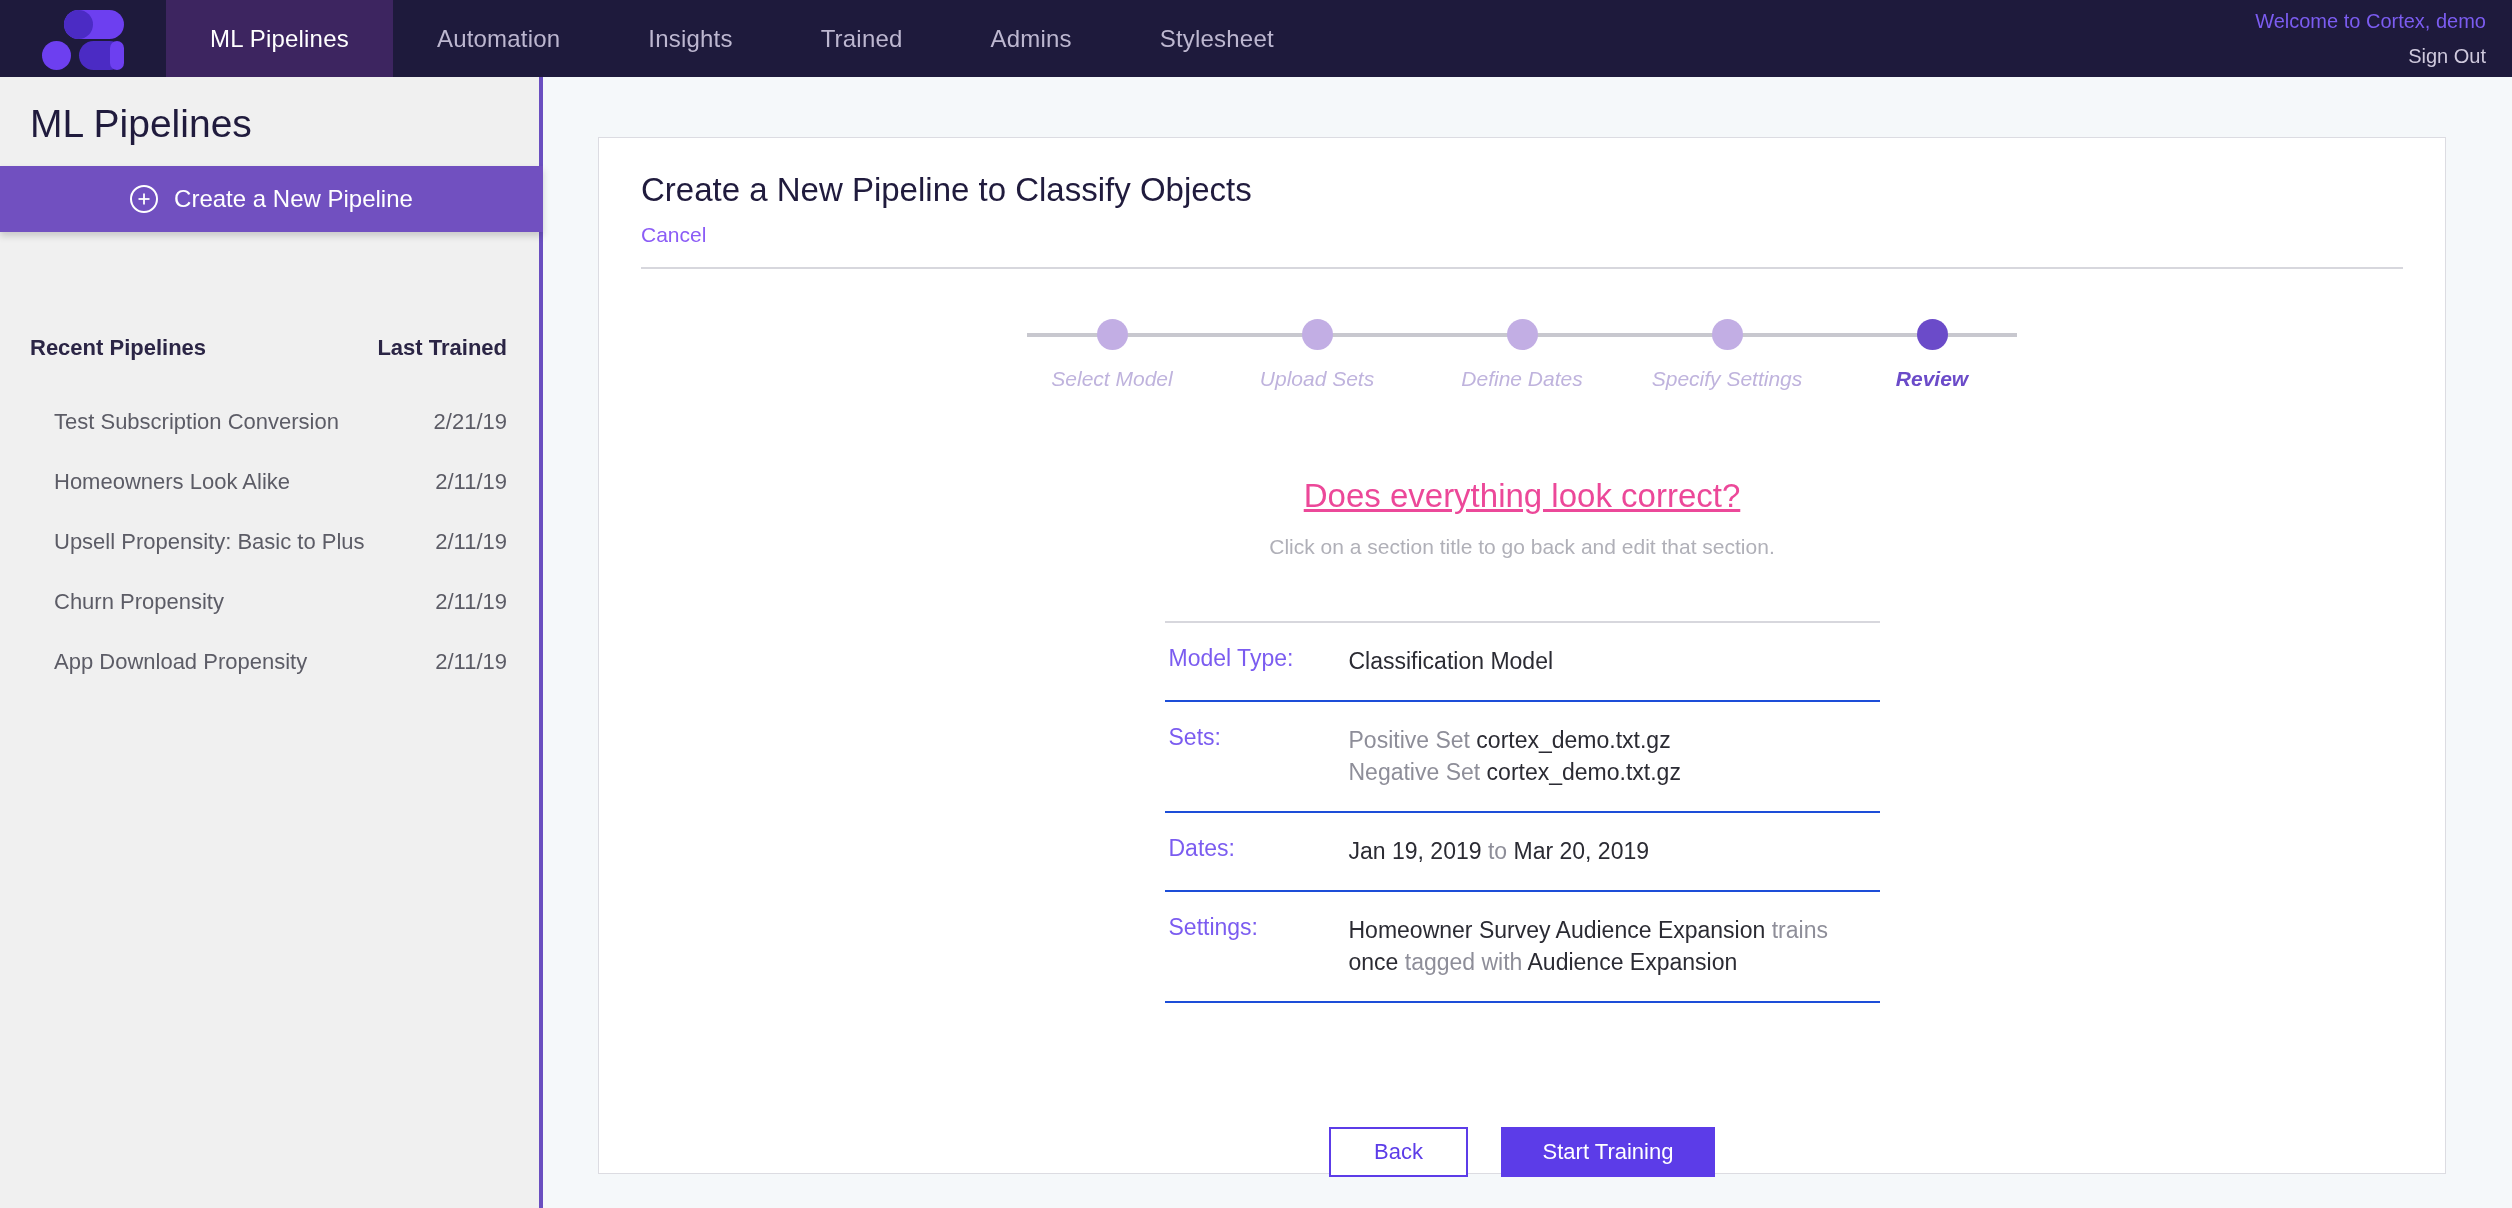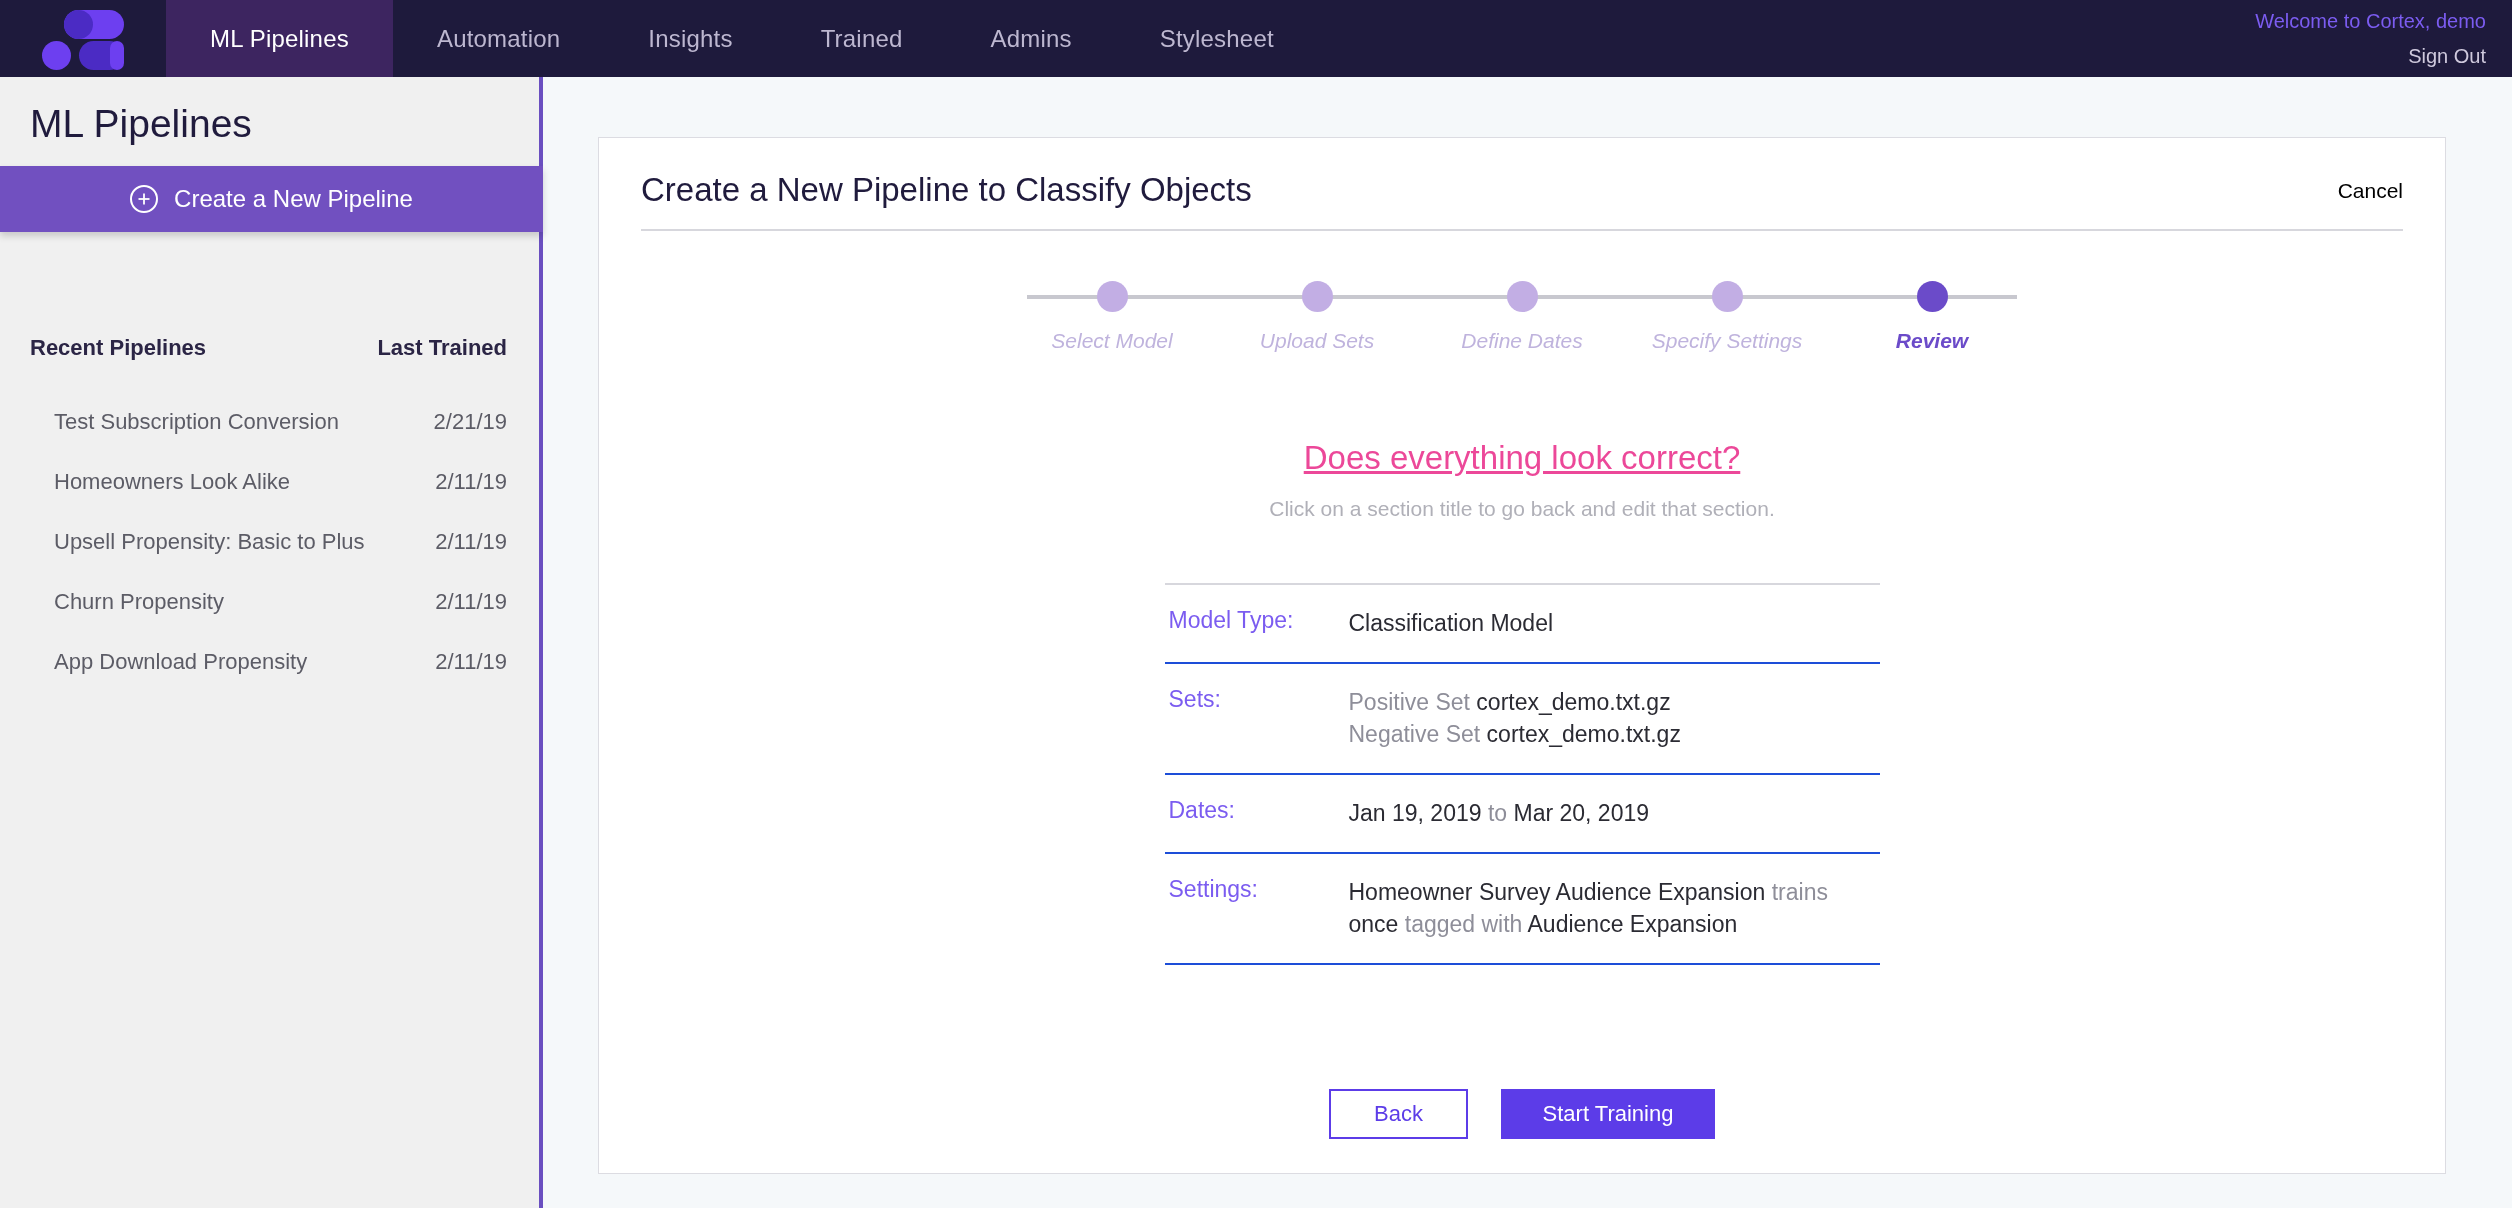--- a/index.html
+++ b/index.html
@@ -101,24 +101,24 @@
   
   .card {
     position: absolute; top: 137px; left: 598px;
     width: 1848px; height: 1037px;
     background: #ffffff;
     border: 1px solid #dcdce2;
   }
   .card-head {
     position: relative;
     padding: 33px 42px 0 42px;
-    display: flex; align-items: flex-start; justify-content: space-between;
+    display: flex; align-items: flex-start; justify-content: space-between; flex-direction: column;
   }
   .card-title { font-size: 33px; color: #201b3d; font-weight: 400; }
-  .cancel-link { font-size: 21px; color: #000000; cursor: pointer; margin-top: 8px; }
+  .cancel-link { font-size: 21px; color: #8b5cf6; cursor: pointer; margin-top: 14px; }
   .head-rule {
     margin: 20px 42px 0 42px; height: 2px; background: #d7d7dd;
   }
 
   
   .stepper {
     position: relative;
     margin: 50px auto 0 auto;
     width: 1020px; height: 80px;
   }

